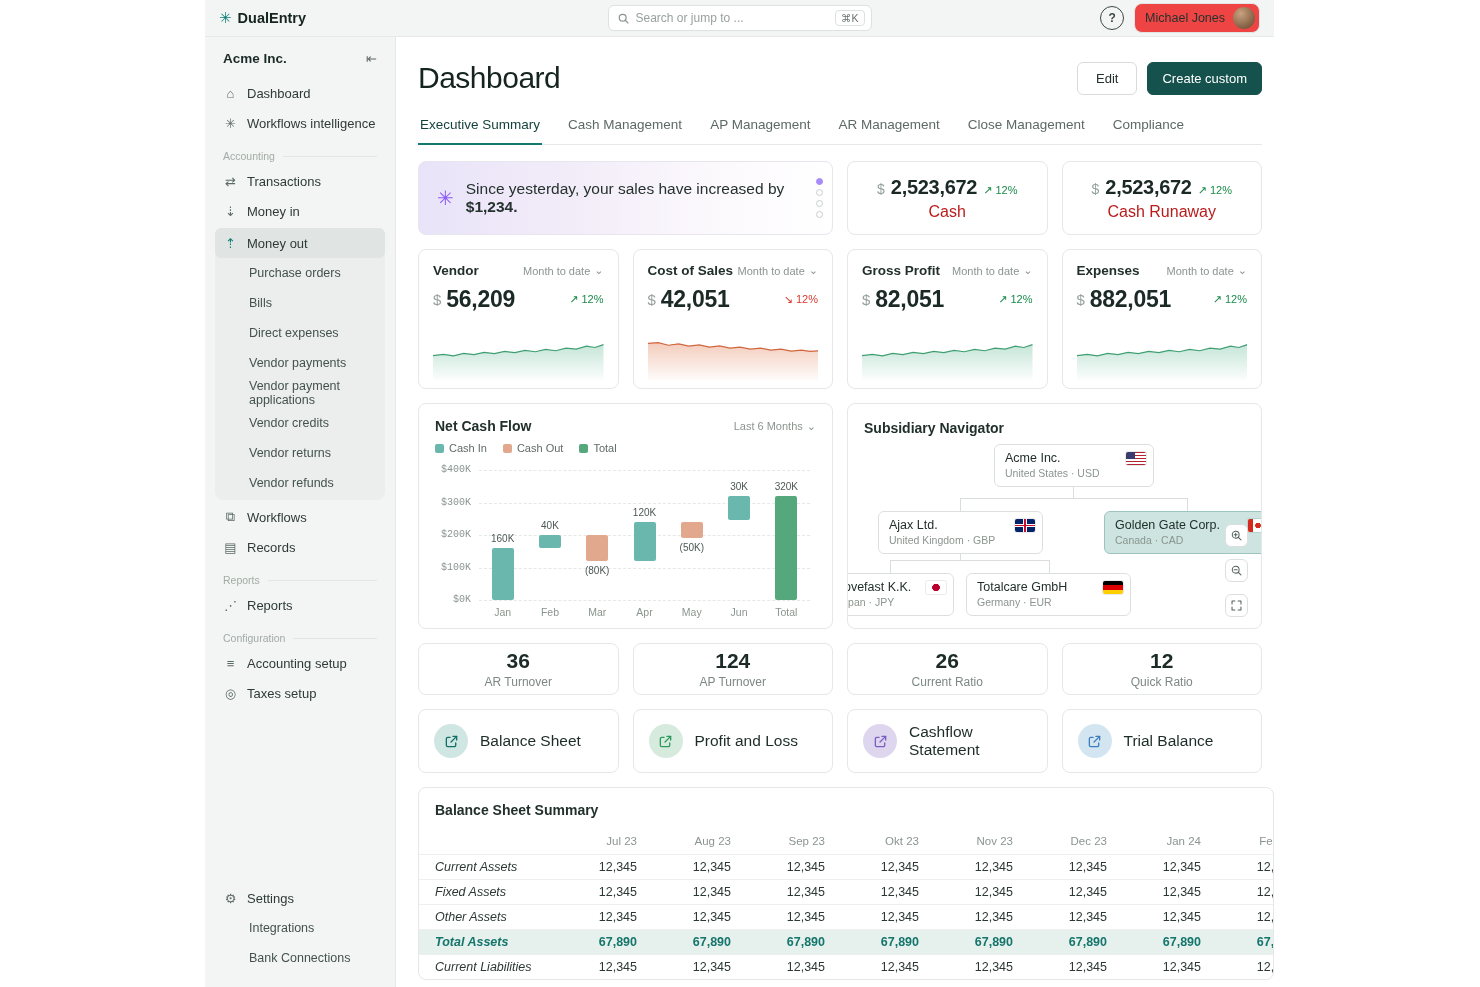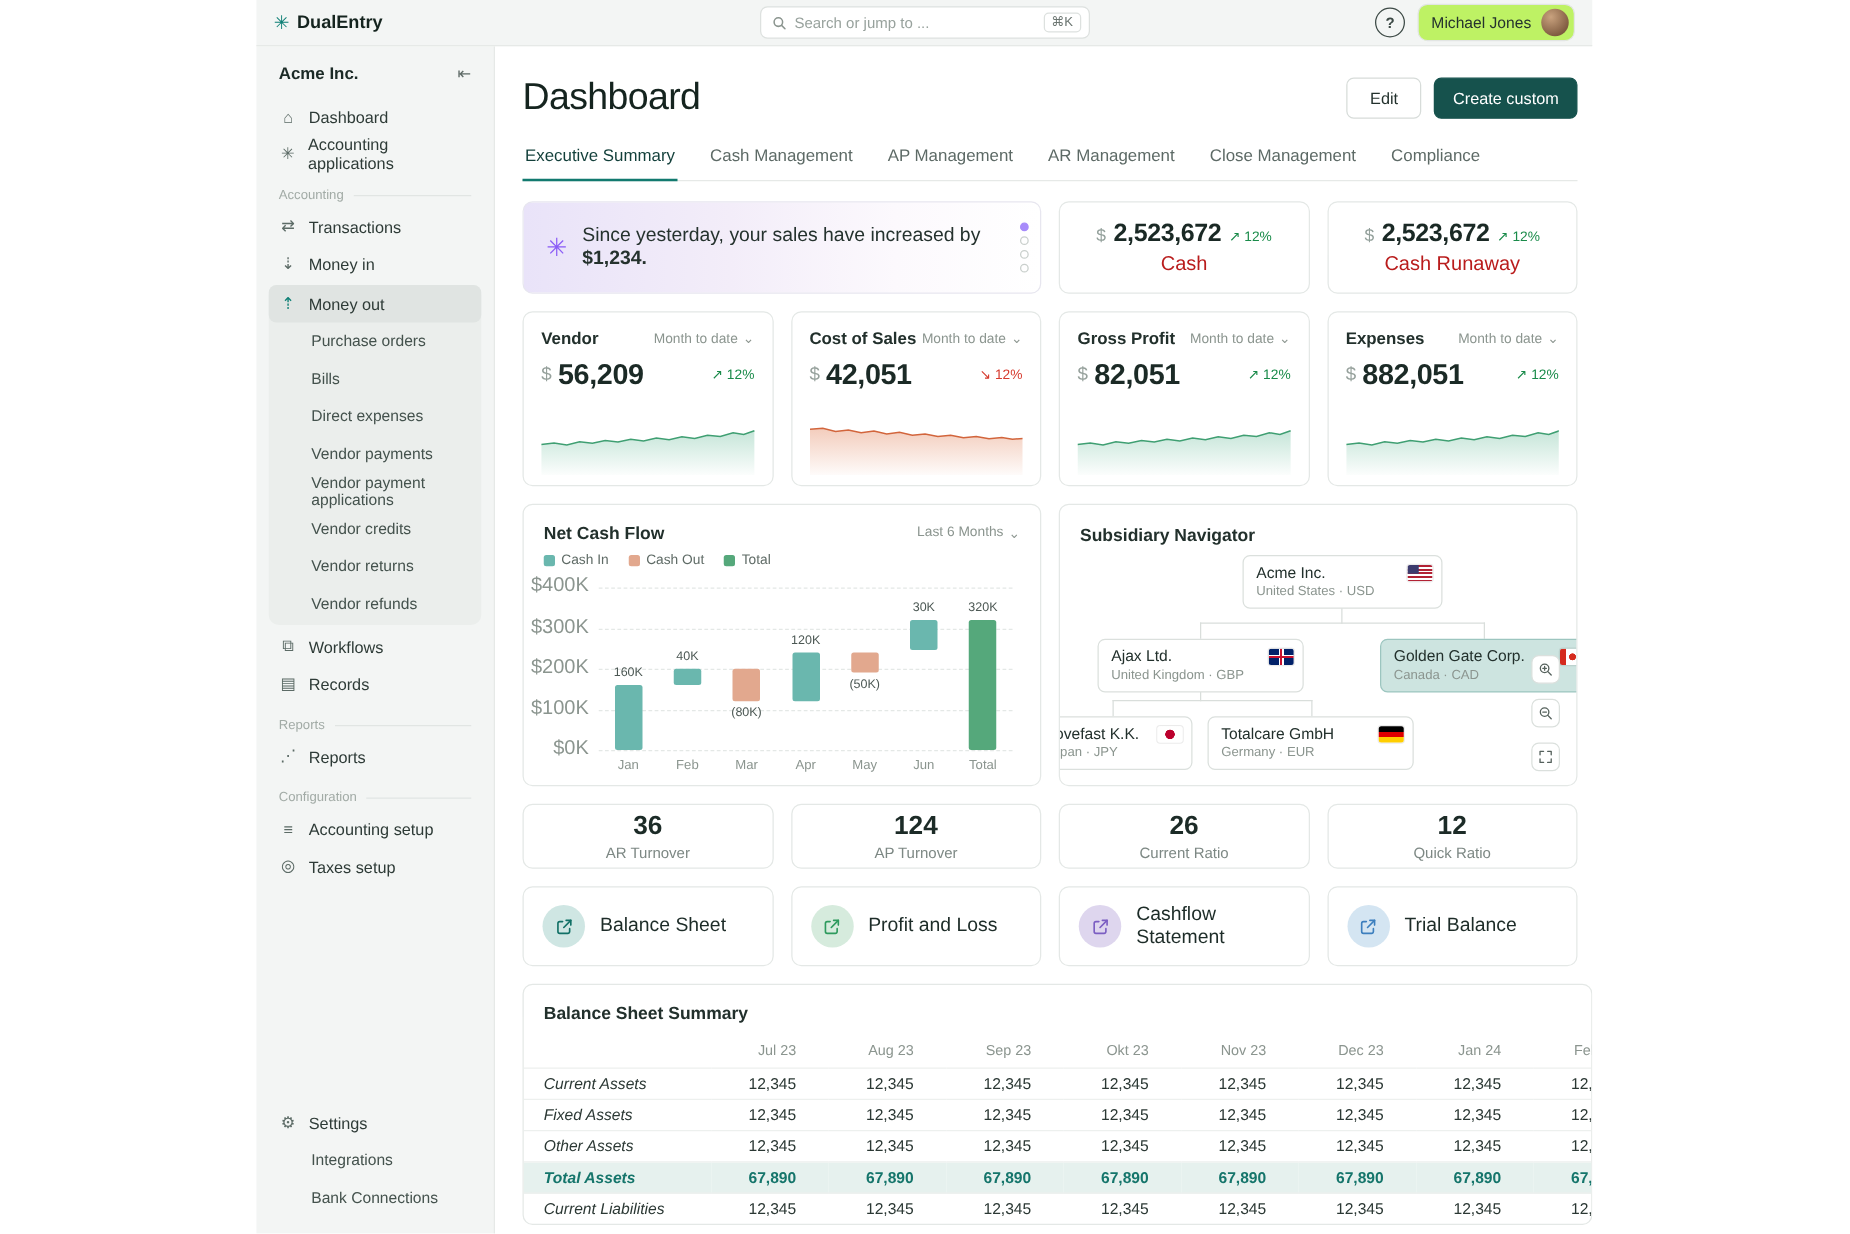--- a/index.html
+++ b/index.html
@@ -10,21 +10,21 @@
   .topbar { height:37px; background:#f3f5f4; border-bottom:1px solid #e6e9e7; display:flex; align-items:center; padding:0 14px; position:relative; }
   .logo { display:flex; align-items:center; gap:6px; cursor:pointer; }
   .logo-mark { color:#0f8076; font-size:15px; }
   .logo-text { font-size:14.5px; font-weight:700; color:#15241f; }
   .searchbar { position:absolute; left:50%; transform:translateX(-50%); width:264px; height:26px; background:#fff; border:1px solid #dde1df; border-radius:6px; display:flex; align-items:center; gap:6px; padding:0 6px 0 8px; cursor:text; }
   .searchbar input { flex:1; border:none; outline:none; font-size:12px; color:#3a4743; background:transparent; font-family:inherit; }
   .searchbar input::placeholder { color:#98a29d; }
   .kbd { font-size:10.5px; color:#6b7571; border:1px solid #dde1df; border-radius:4px; padding:1px 5px; background:#fff; }
   .top-right { margin-left:auto; display:flex; align-items:center; gap:10px; }
   .help-btn { width:24px; height:24px; border-radius:50%; border:1.5px solid #3c4945; background:transparent; color:#3c4945; font-size:12px; font-weight:700; display:flex; align-items:center; justify-content:center; cursor:pointer; }
-  .user-chip { display:flex; align-items:center; gap:8px; background:#bef264; border:1px solid #e2e5e3; border-radius:8px; padding:3px 4px 3px 10px; cursor:pointer; }
+  .user-chip { display:flex; align-items:center; gap:8px; background:#ef4444; border:1px solid #e2e5e3; border-radius:8px; padding:3px 4px 3px 10px; cursor:pointer; }
   .user-name { font-size:12.5px; color:#25322e; }
   .avatar { width:22px; height:22px; border-radius:50%; background:radial-gradient(circle at 35% 30%, #c9a27e, #7d5a3f 75%); }
 
   
   .shell { display:flex; height:calc(100% - 37px); }
 
   
   .sidebar { width:191px; min-width:191px; background:#f3f5f4; border-right:1px solid #e6e9e7; padding:14px 10px 14px; display:flex; flex-direction:column; overflow:hidden; }
   .org-row { display:flex; justify-content:space-between; align-items:center; padding:0 8px 12px; }
   .org-name { font-size:13.5px; font-weight:700; color:#1b2a26; cursor:pointer; }
@@ -86,21 +86,21 @@
   
   .ncf { grid-column:span 2; height:226px; padding:14px 16px 10px; display:flex; flex-direction:column; }
   .ncf-head { display:flex; justify-content:space-between; align-items:center; }
   .ncf-title { font-size:14px; font-weight:700; color:#22302c; }
   .legend { display:flex; gap:16px; margin-top:8px; font-size:11px; color:#5f6b66; align-items:center; }
   .legend > span { display:flex; align-items:center; }
   .lg-sq { width:9px; height:9px; border-radius:2px; display:inline-block; margin-right:5px; }
   .lg-in { background:#6ab7ae; } .lg-out { background:#e2a88e; } .lg-total { background:#55a87b; }
   .wf-wrap { position:relative; flex:1; margin:16px 6px 0 44px; }
   .wf-grid { position:absolute; left:0; right:0; border-top:1px dashed #e4e8e6; }
-  .wf-ylab { position:absolute; right:calc(100% + 8px); transform:translateY(-55%); font-size:16px; color:#8b958f; white-space:nowrap; }
+  .wf-ylab { position:absolute; right:calc(100% + 8px); transform:translateY(-55%); font-size:10px; color:#8b958f; white-space:nowrap;font-family:Liberation Mono, monospace; }
   .wf-bar { position:absolute; width:22px; border-radius:2px; }
   .wf-bar.in { background:#6ab7ae; } .wf-bar.out { background:#e2a88e; } .wf-bar.total { background:#55a87b; }
   .wf-lab { position:absolute; transform:translateX(-50%); font-size:10px; color:#4c5854; white-space:nowrap; }
   .wf-x { display:flex; margin:6px 6px 0 44px; }
   .wf-x span { flex:1; text-align:center; font-size:10.5px; color:#8b958f; }
 
   
   .subnav { grid-column:span 2; height:226px; position:relative; overflow:hidden; }
   .subnav-title { position:absolute; top:16px; left:16px; font-size:14px; font-weight:700; color:#22302c; }
   .conn { position:absolute; background:#d9dedb; }
@@ -197,21 +197,21 @@
       <div class="org-row">
         <span class="org-name">Acme Inc.</span>
         <button class="collapse-btn"><span>⇤</span></button>
       </div>
       <div class="side-item">
         <span class="ic">⌂</span>
         <span>Dashboard</span>
       </div>
       <div class="side-item">
         <span class="ic">✳</span>
-        <span>Accounting applications</span>
+        <span>Workflows intelligence</span>
       </div>
       <div class="section">Accounting</div>
       <div class="side-item">
         <span class="ic">⇄</span>
         <span>Transactions</span>
       </div>
       <div class="side-item">
         <span class="ic">⇣</span>
         <span>Money in</span>
       </div>

